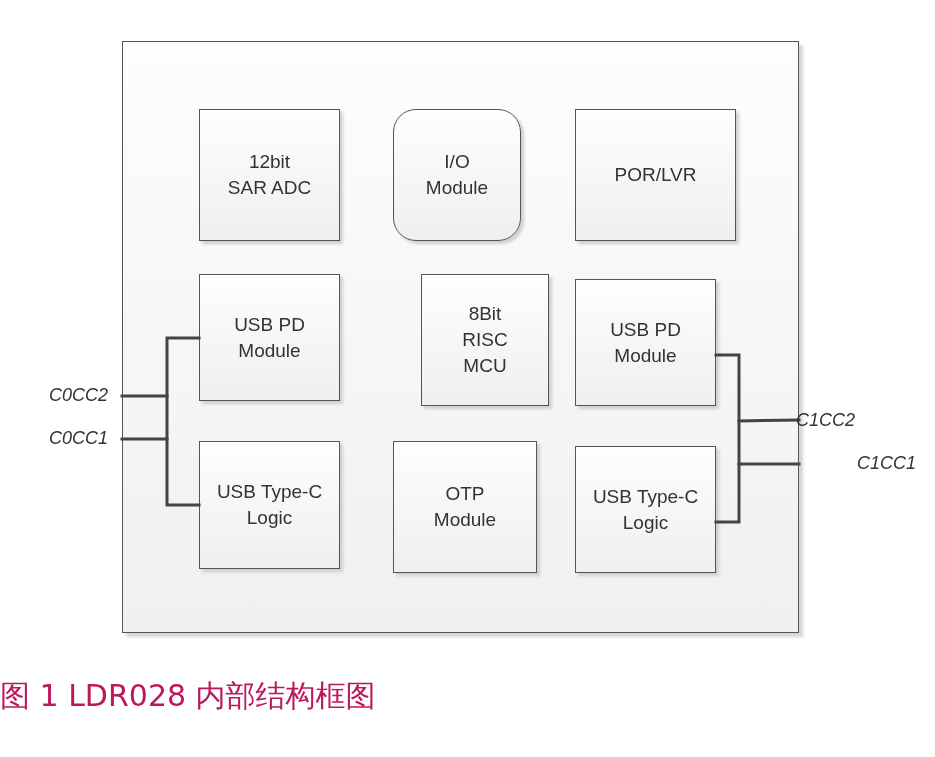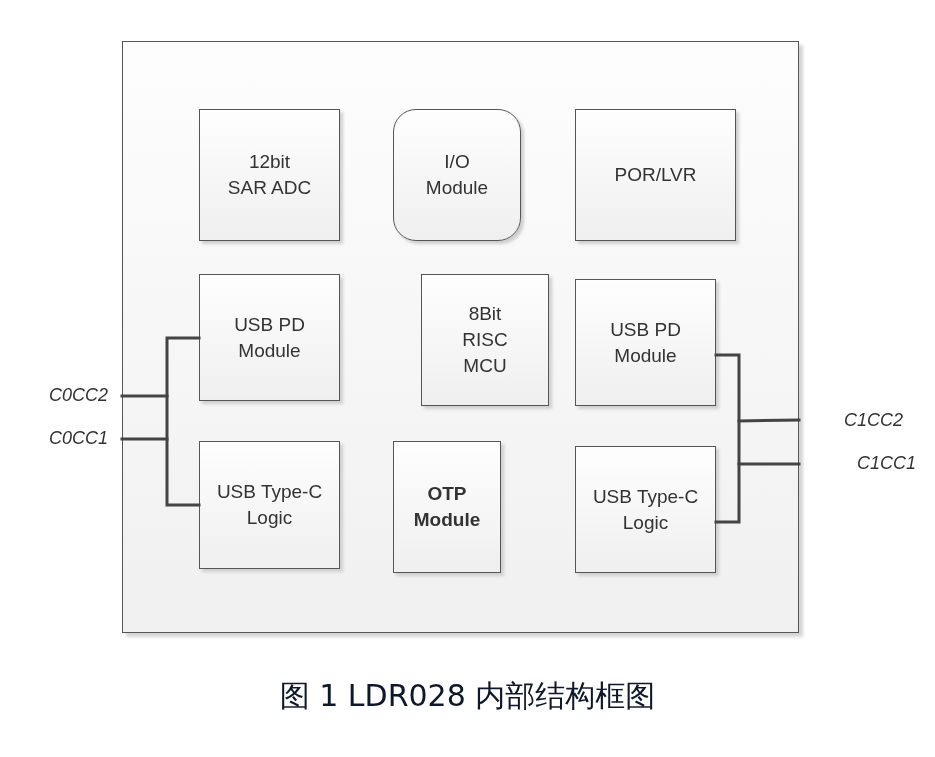--- a/index.html
+++ b/index.html
@@ -9,22 +9,22 @@
           border:1px solid #555; background:linear-gradient(#fdfdfd,#f0f0f0);
           box-shadow:4px 4px 3px #d6d6d6; box-sizing:border-box; }
   .block { position:absolute; border:1px solid #555; box-sizing:border-box;
            background:linear-gradient(#fefefe,#efefef);
            box-shadow:3px 3px 3px #cfcfcf;
            display:flex; flex-direction:column; justify-content:center; align-items:center;
            font-size:19px; line-height:26px; color:#333; text-align:center; }
   .block span { display:block; }
   .pin-label { position:absolute; font-size:18px; color:#333;font-style:italic; }
   svg.wires { position:absolute; left:0; top:0; }
-  .caption { position:absolute; left:0; width:935px; top:676px; text-align:center;
-             font-size:30px; color:#0f172a; font-family:"DejaVu Sans","Liberation Sans",sans-serif; }
+  .caption { position:absolute; left:0; width:935px; top:676px; text-align:left;
+             font-size:30px; color:#be185d; font-family:"DejaVu Sans","Liberation Sans",sans-serif; }
 </style>
 </head>
 <body>
 
 <div class="chip"></div>
 
 <div class="block" style="left:199px;top:109px;width:141px;height:132px;">
   <span>12bit</span>
   <span>SAR ADC</span>
 </div>
@@ -47,21 +47,21 @@
 </div>
 <div class="block" style="left:575px;top:279px;width:141px;height:127px;">
   <span>USB PD</span>
   <span>Module</span>
 </div>
 
 <div class="block" style="left:199px;top:441px;width:141px;height:128px;">
   <span>USB Type-C</span>
   <span>Logic</span>
 </div>
-<div class="block" style="left:393px;top:441px;width:108px;height:132px;font-weight:bold;">
+<div class="block" style="left:393px;top:441px;width:144px;height:132px;">
   <span>OTP</span>
   <span>Module</span>
 </div>
 <div class="block" style="left:575px;top:446px;width:141px;height:127px;">
   <span>USB Type-C</span>
   <span>Logic</span>
 </div>
 
 <svg class="wires" width="935" height="757">
   <g stroke="#444" stroke-width="3" fill="none" stroke-linecap="square">
@@ -71,16 +71,16 @@
     <line x1="122" y1="439" x2="167" y2="439"></line>
 
     <polyline points="716,355 739,355 739,522 716,522"></polyline>
     <line x1="739" y1="421" x2="799" y2="420"></line>
     <line x1="739" y1="464" x2="799" y2="464"></line>
   </g>
 </svg>
 
 <div class="pin-label" style="left:49px;top:385px;">C0CC2</div>
 <div class="pin-label" style="left:49px;top:428px;">C0CC1</div>
-<div class="pin-label" style="left:844px;top:410px;">C1CC2</div>
+<div class="pin-label" style="left:796px;top:410px;">C1CC2</div>
 <div class="pin-label" style="left:857px;top:453px;">C1CC1</div>
 
 <div class="caption">图 1 LDR028 内部结构框图</div>
 
 </body></html>

